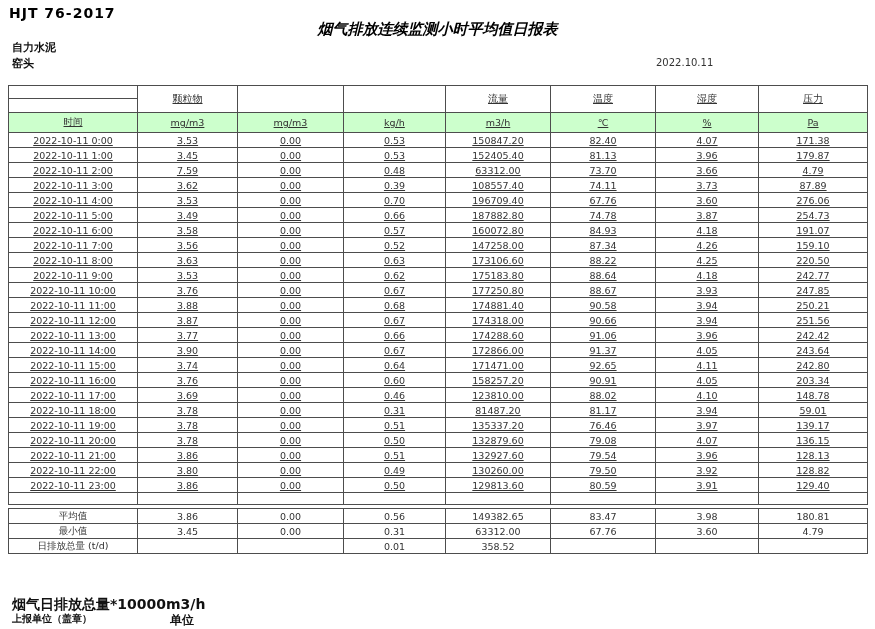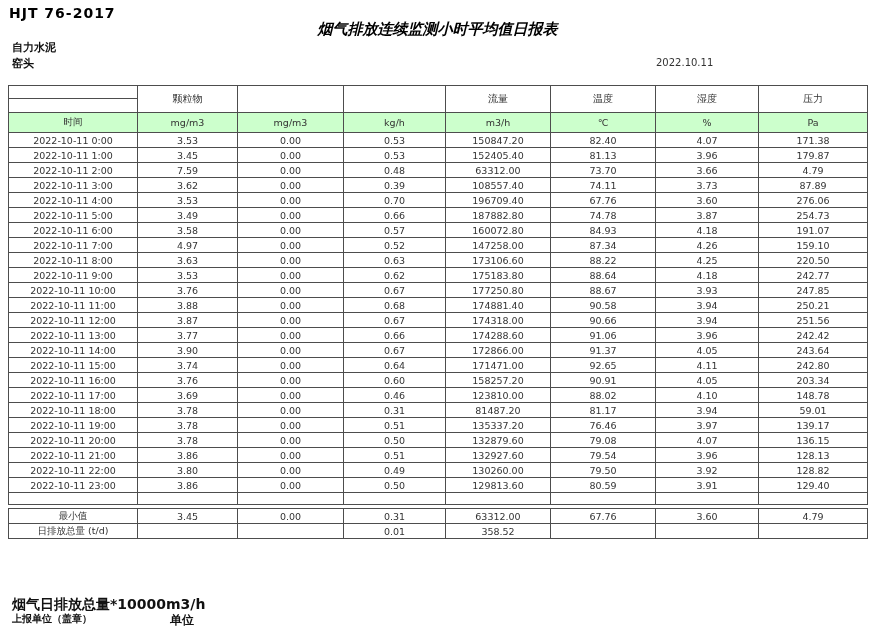--- a/index.html
+++ b/index.html
@@ -23,21 +23,21 @@
   .company { position:absolute; left:12px; top:40px; font-size:11px; font-weight:bold; color:#111; }
   .location { position:absolute; left:12px; top:56px; font-size:11px; font-weight:bold; color:#111; }
   .date { position:absolute; left:656px; top:57px; font-size:10px; color:#333; }
 
   table { border-collapse:collapse; table-layout:fixed; background:#fff; }
   td {
     border:1px solid #4d4d4d;
     font-size:9.5px; text-align:center; vertical-align:middle;
     padding:0 2px; overflow:hidden; white-space:nowrap; color:#333;
   }
-  .main { position:absolute; left:8px; top:85px; width:859px; }
+  .main { position:absolute; left:8px; top:85px; width:859px;text-decoration:underline; }
   .summary { position:absolute; left:8px; top:508px; width:859px; }
 
   .hrow1 td { height:13px; font-size:10px; }
   .hrow2 td { height:14px; }
   .units td { height:20px; background:#CCFFCC; font-size:9.5px; }
   tbody.data td { height:15px; }
   tr.blankrow td { height:12px; }
   .summary td { height:15px; }
 
   .footer-note { position:absolute; left:12px; top:596px; font-size:14px; font-weight:bold; color:#111; }
@@ -155,21 +155,21 @@
         <td>3.58</td>
         <td>0.00</td>
         <td>0.57</td>
         <td>160072.80</td>
         <td>84.93</td>
         <td>4.18</td>
         <td>191.07</td>
       </tr>
       <tr>
         <td>2022-10-11 7:00</td>
-        <td>4.97</td>
+        <td>3.56</td>
         <td>0.00</td>
         <td>0.52</td>
         <td>147258.00</td>
         <td>87.34</td>
         <td>4.26</td>
         <td>159.10</td>
       </tr>
       <tr>
         <td>2022-10-11 8:00</td>
         <td>3.63</td>
@@ -351,20 +351,30 @@
       <col style="width:100px">
       <col style="width:106px">
       <col style="width:102px">
     <col style="width:105px">
       <col style="width:105px">
       <col style="width:103px">
       <col style="width:109px">
   </colgroup>
   <tbody>
       <tr>
+        <td>平均值</td>
+        <td>3.86</td>
+        <td>0.00</td>
+        <td>0.56</td>
+        <td>149382.65</td>
+        <td>83.47</td>
+        <td>3.98</td>
+        <td>180.81</td>
+      </tr>
+      <tr>
         <td>最小值</td>
         <td>3.45</td>
         <td>0.00</td>
         <td>0.31</td>
         <td>63312.00</td>
         <td>67.76</td>
         <td>3.60</td>
         <td>4.79</td>
       </tr>
       <tr>

